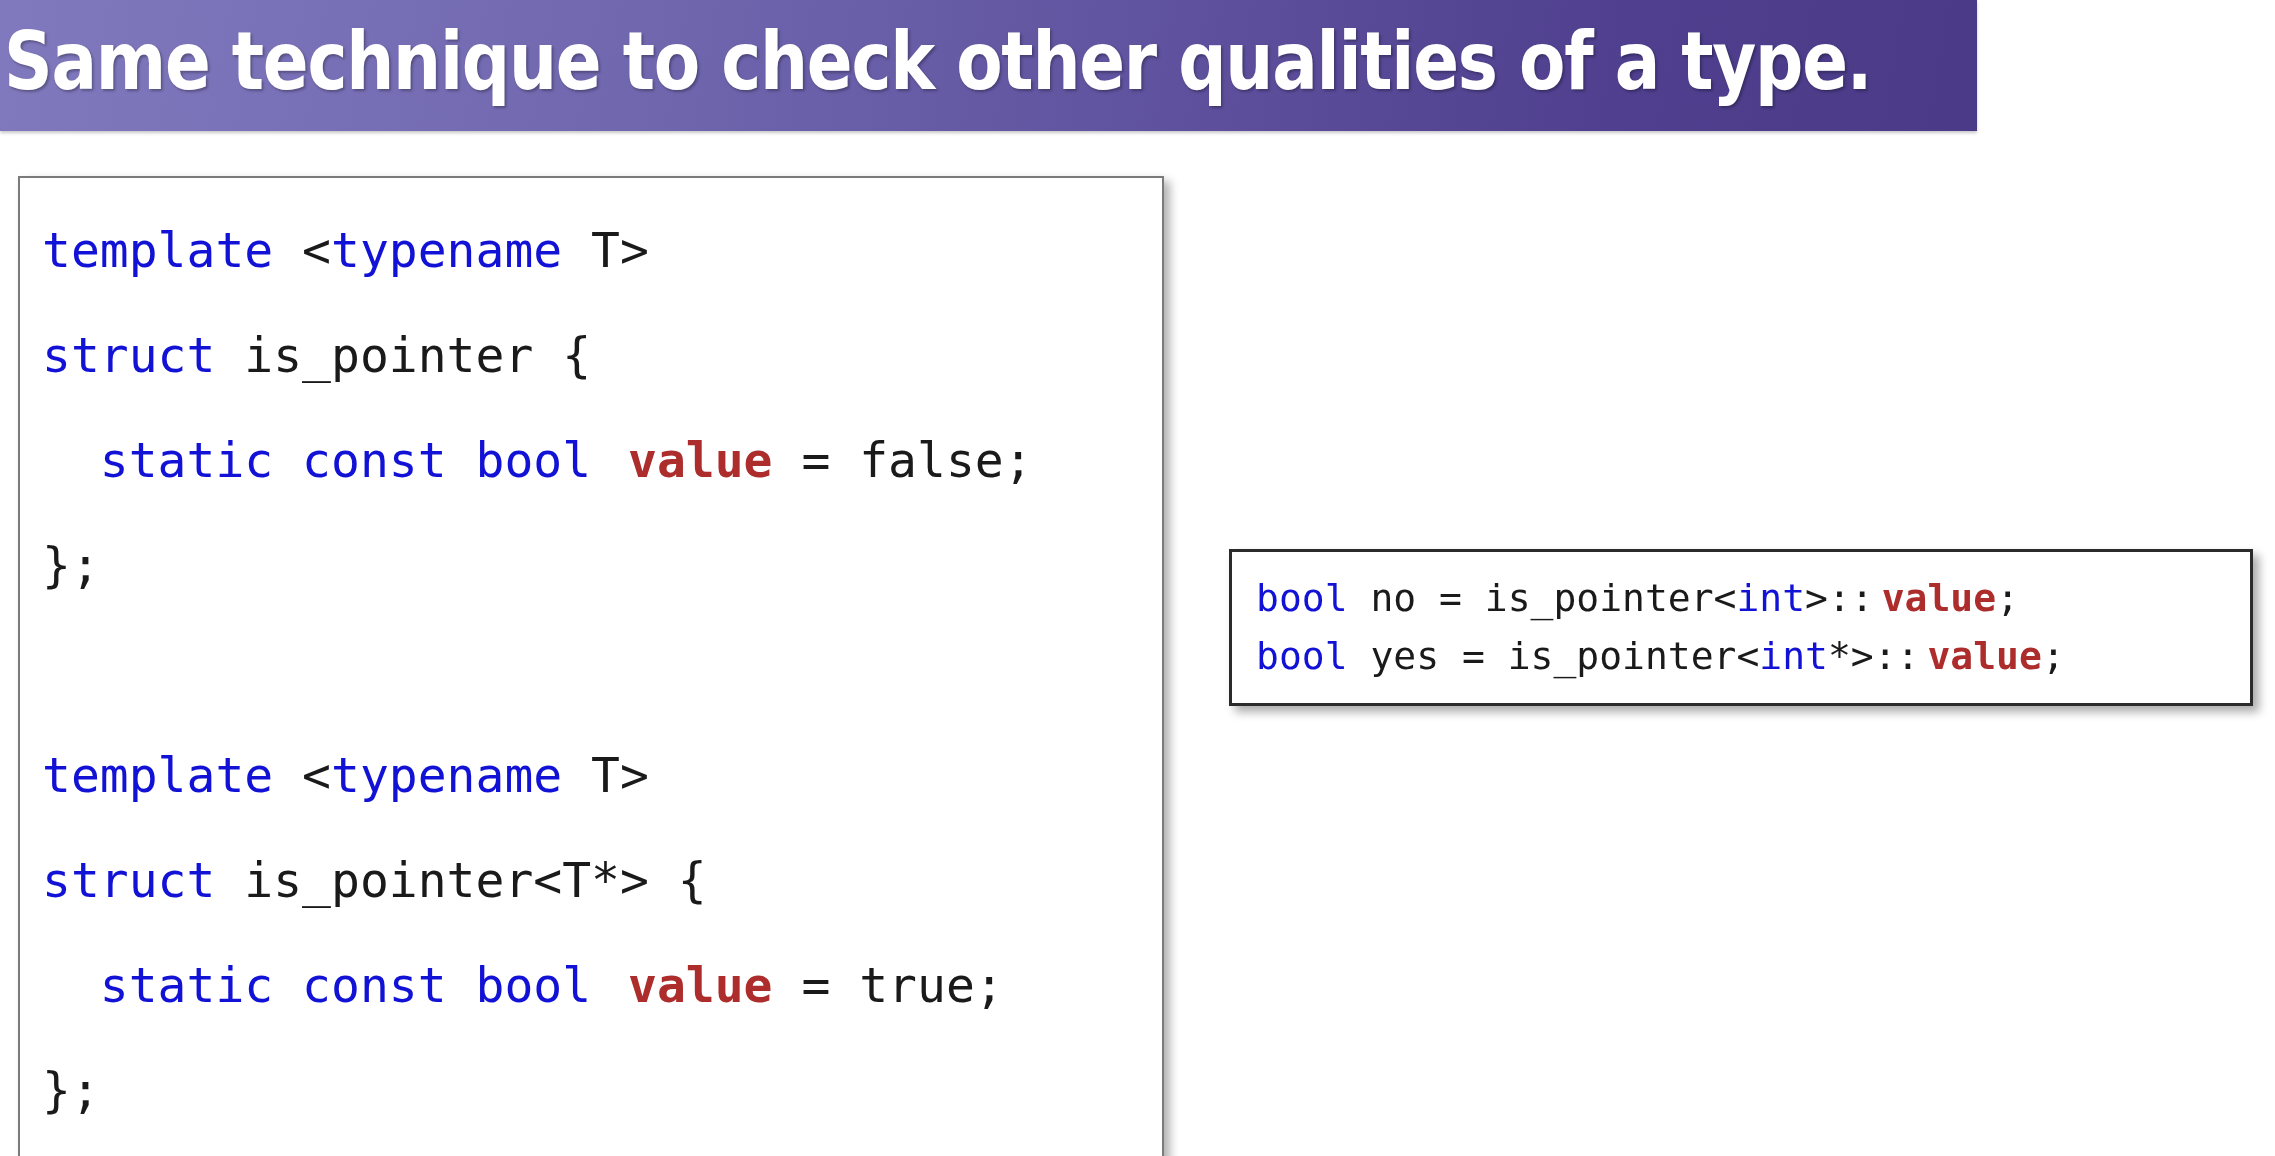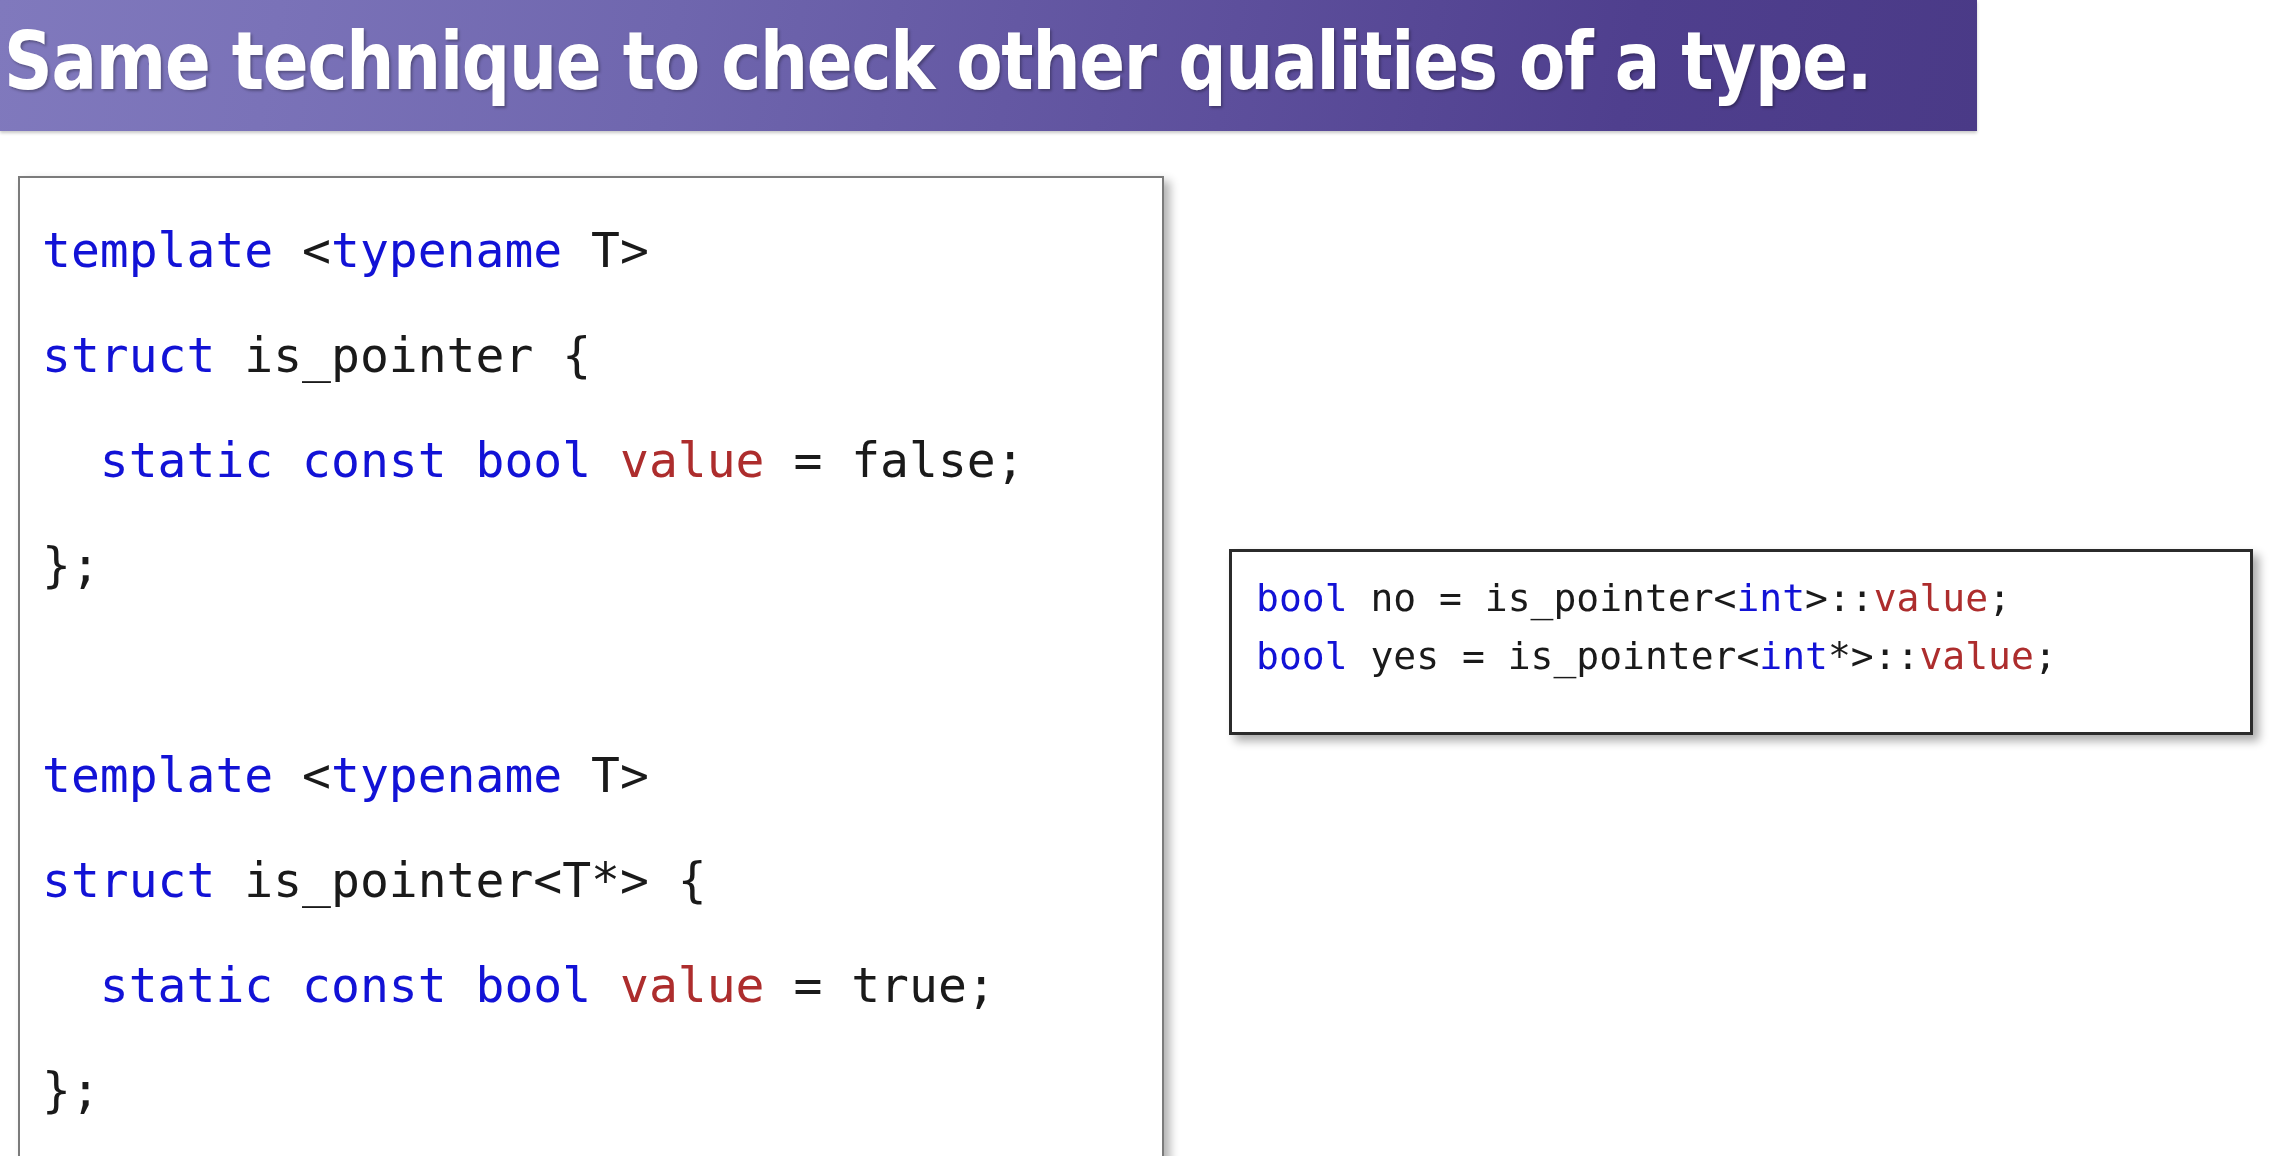--- a/index.html
+++ b/index.html
@@ -112,21 +112,21 @@
     top: 176px;
     width: 1146px;
     height: 1010px;
     border: 2px solid #7b7b7b;
     box-shadow: 6px 5px 9px rgba(0,0,0,0.30);
   }
   #code-box-usage {
     left: 1229px;
     top: 549px;
     width: 1024px;
-    height: 186px;
+    height: 157px;
     border: 3px solid #2b2b2b;
     box-shadow: 6px 6px 9px rgba(0,0,0,0.33);
   }
 
   .code-lines {
     position: absolute;
     font-family: "DejaVu Sans Mono", monospace;
     white-space: pre;
   }
   #main-code-lines {
@@ -138,21 +138,21 @@
   #usage-code-lines {
     left: 24px;
     top: 17px;
     font-size: 38px;
     line-height: 58px;
   }
   .code-line { height: inherit; }
 
   .tok-kw   { color: #1212d6; }
   .tok-id   { color: #1a1a1a; }
-  .tok-val  { color: #ad2d2d; font-weight: normal; }
+  .tok-val  { color: #ad2d2d; font-weight: bold; margin-left: 8px; }
   .tok-punc { color: #1a1a1a; }
   .tok-blank { display: block; }
 </style>
 </head>
 <body>
 
 <div id="slide-header">
   <div id="slide-title">Same technique to check other qualities of a type.</div>
 
   <div id="webcam-thumb">

